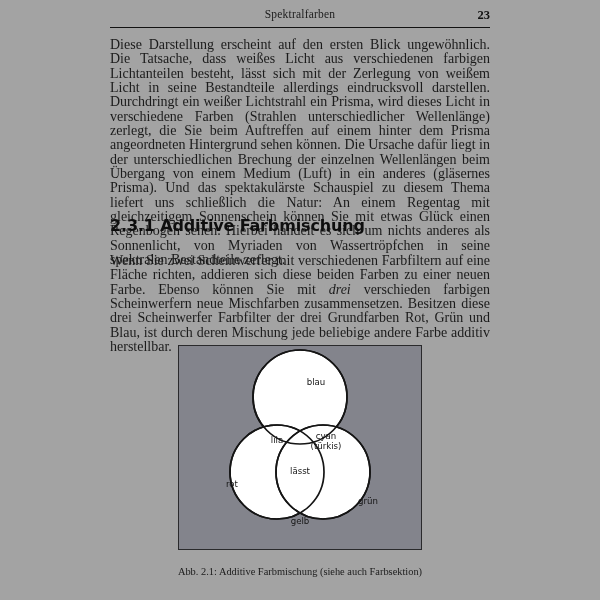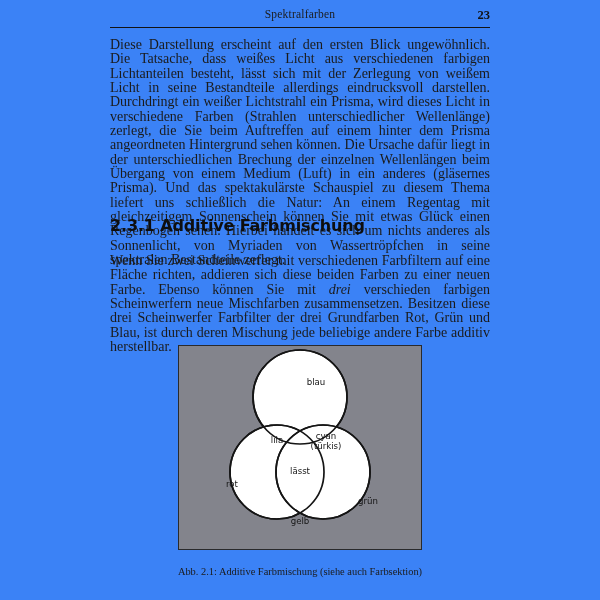--- a/index.html
+++ b/index.html
@@ -13,21 +13,21 @@
     overflow: hidden;
     font-family: "Liberation Serif", serif;
     color: #1a1a1a;
     position: relative;
   }
   .page {
     position: absolute;
     left: 0; top: 0;
     width: 600px;
     height: 600px;
-    background: #3b82f6;
+    background: #a3a3a3;
   }
 
   
   .runhead {
     position: absolute;
     left: 110px;
     top: 8px;
     width: 380px;
     height: 18px;
   }

